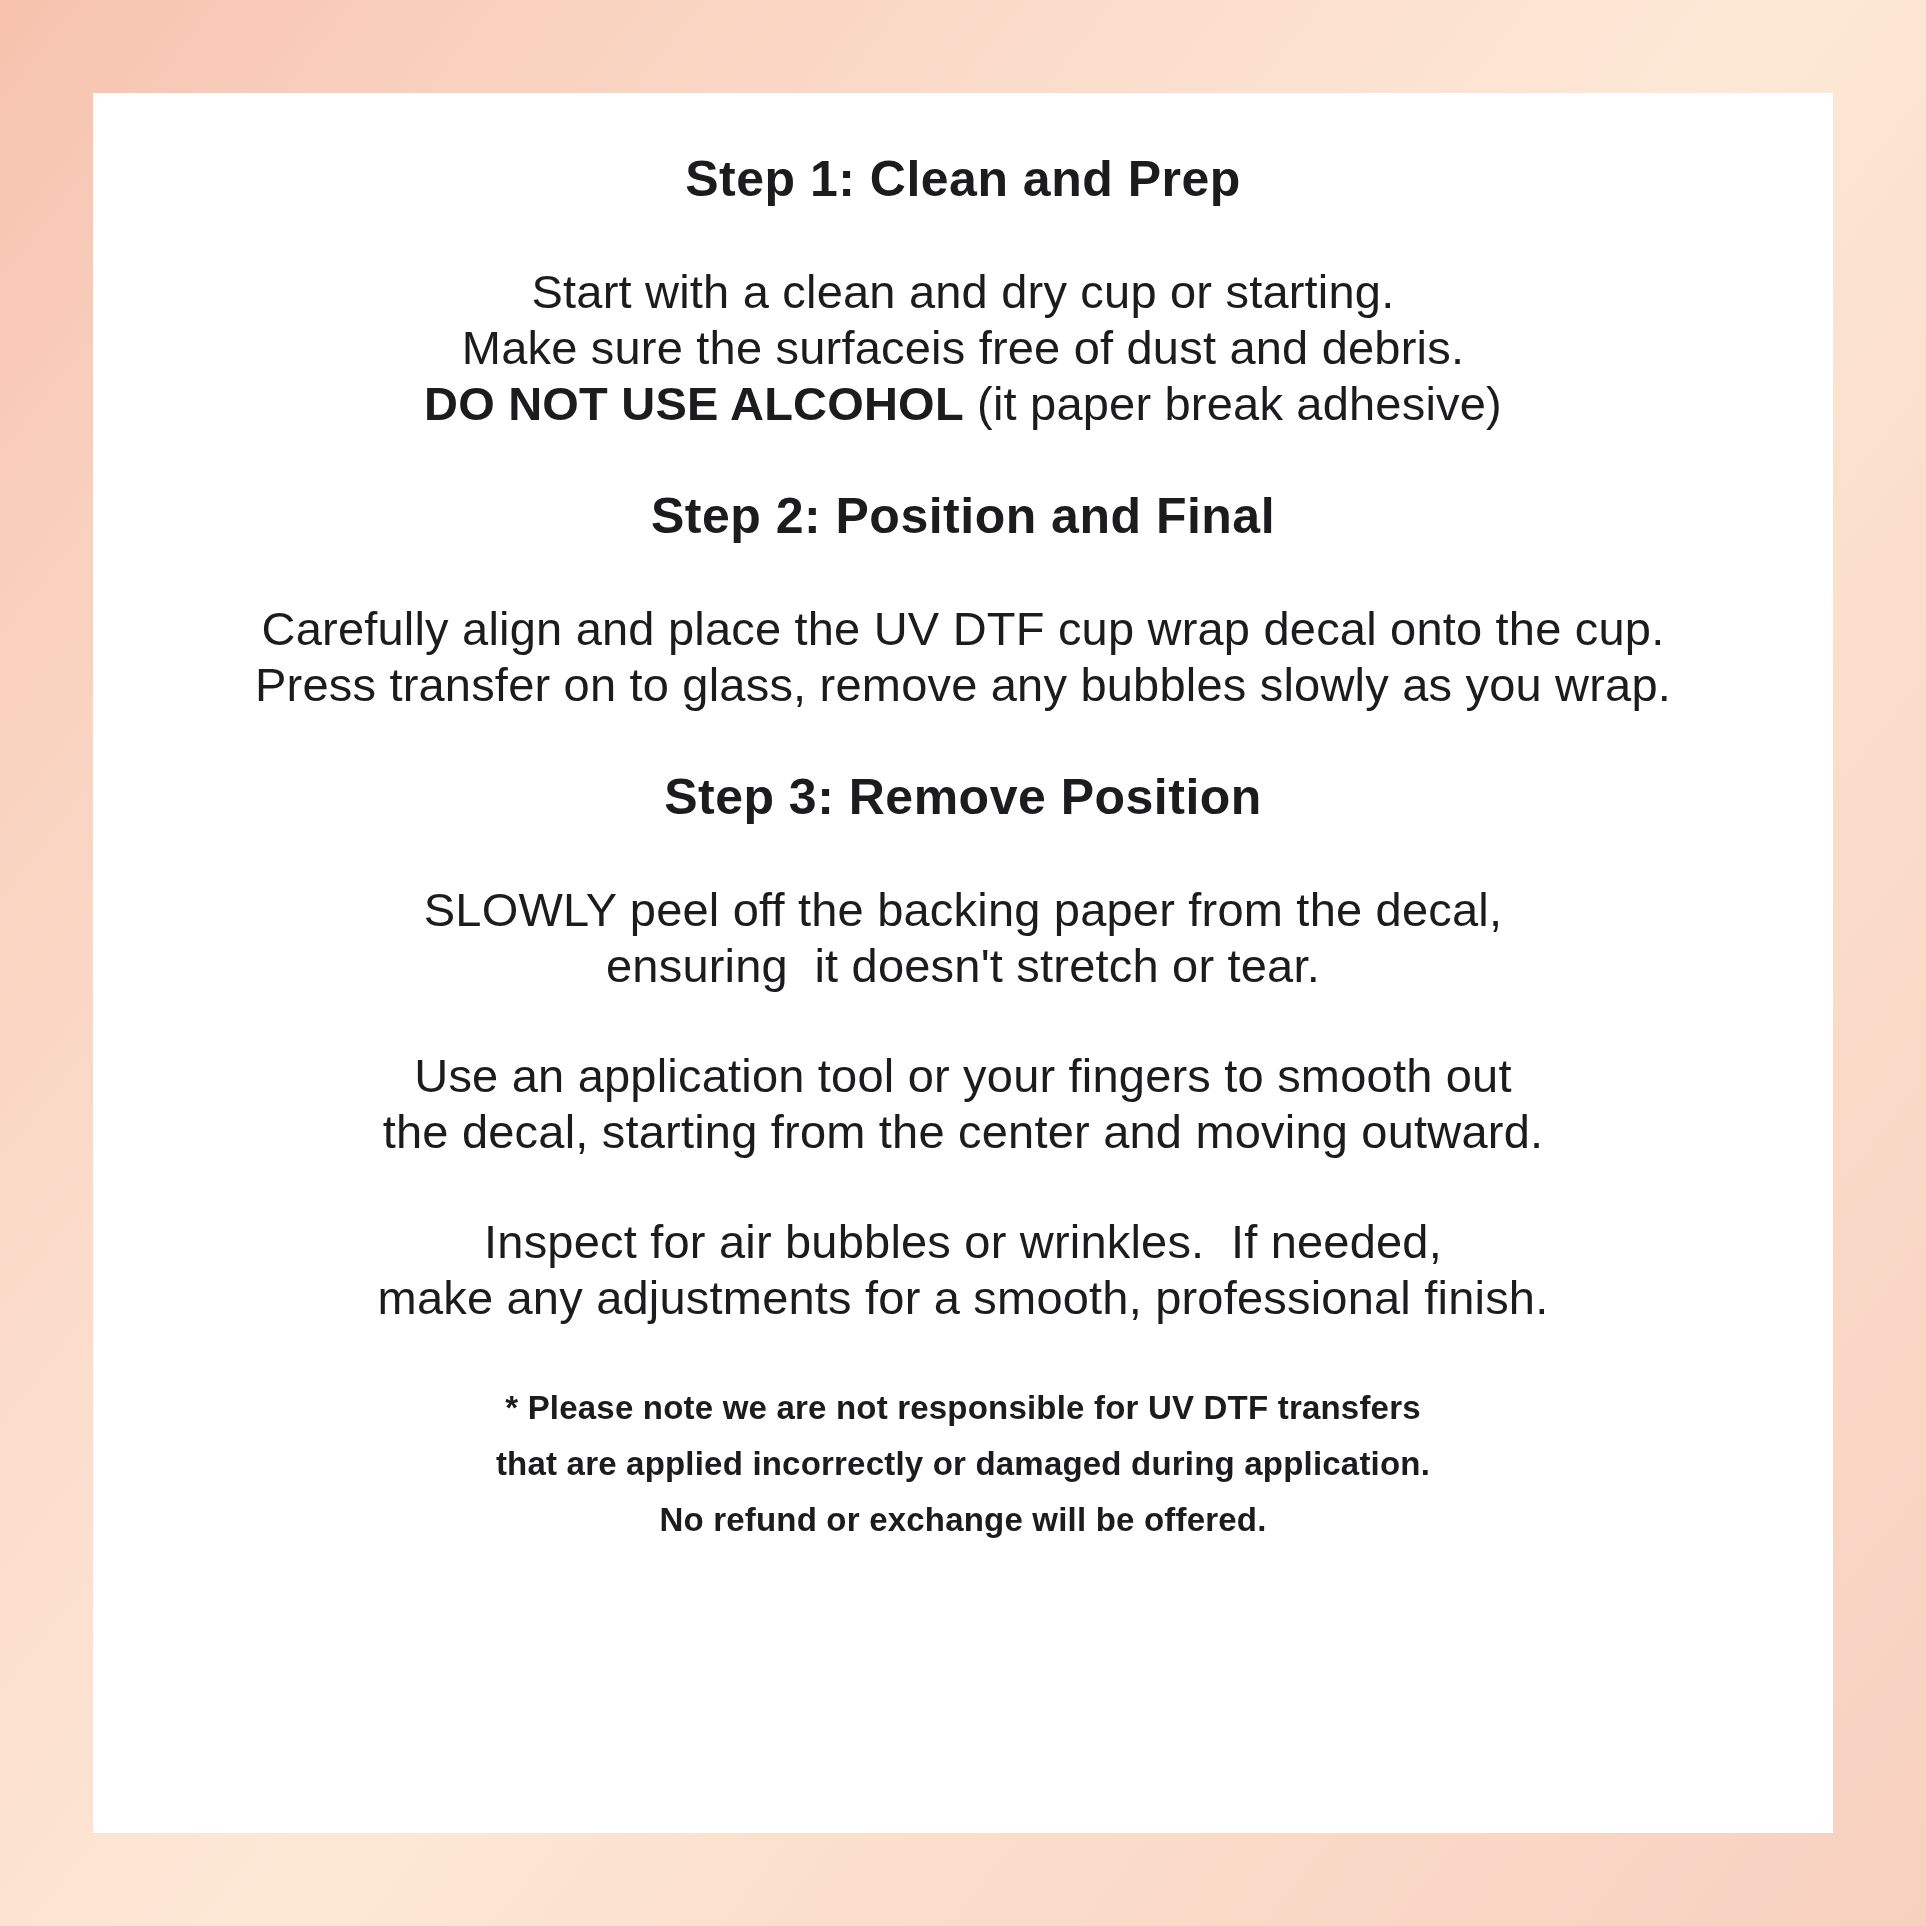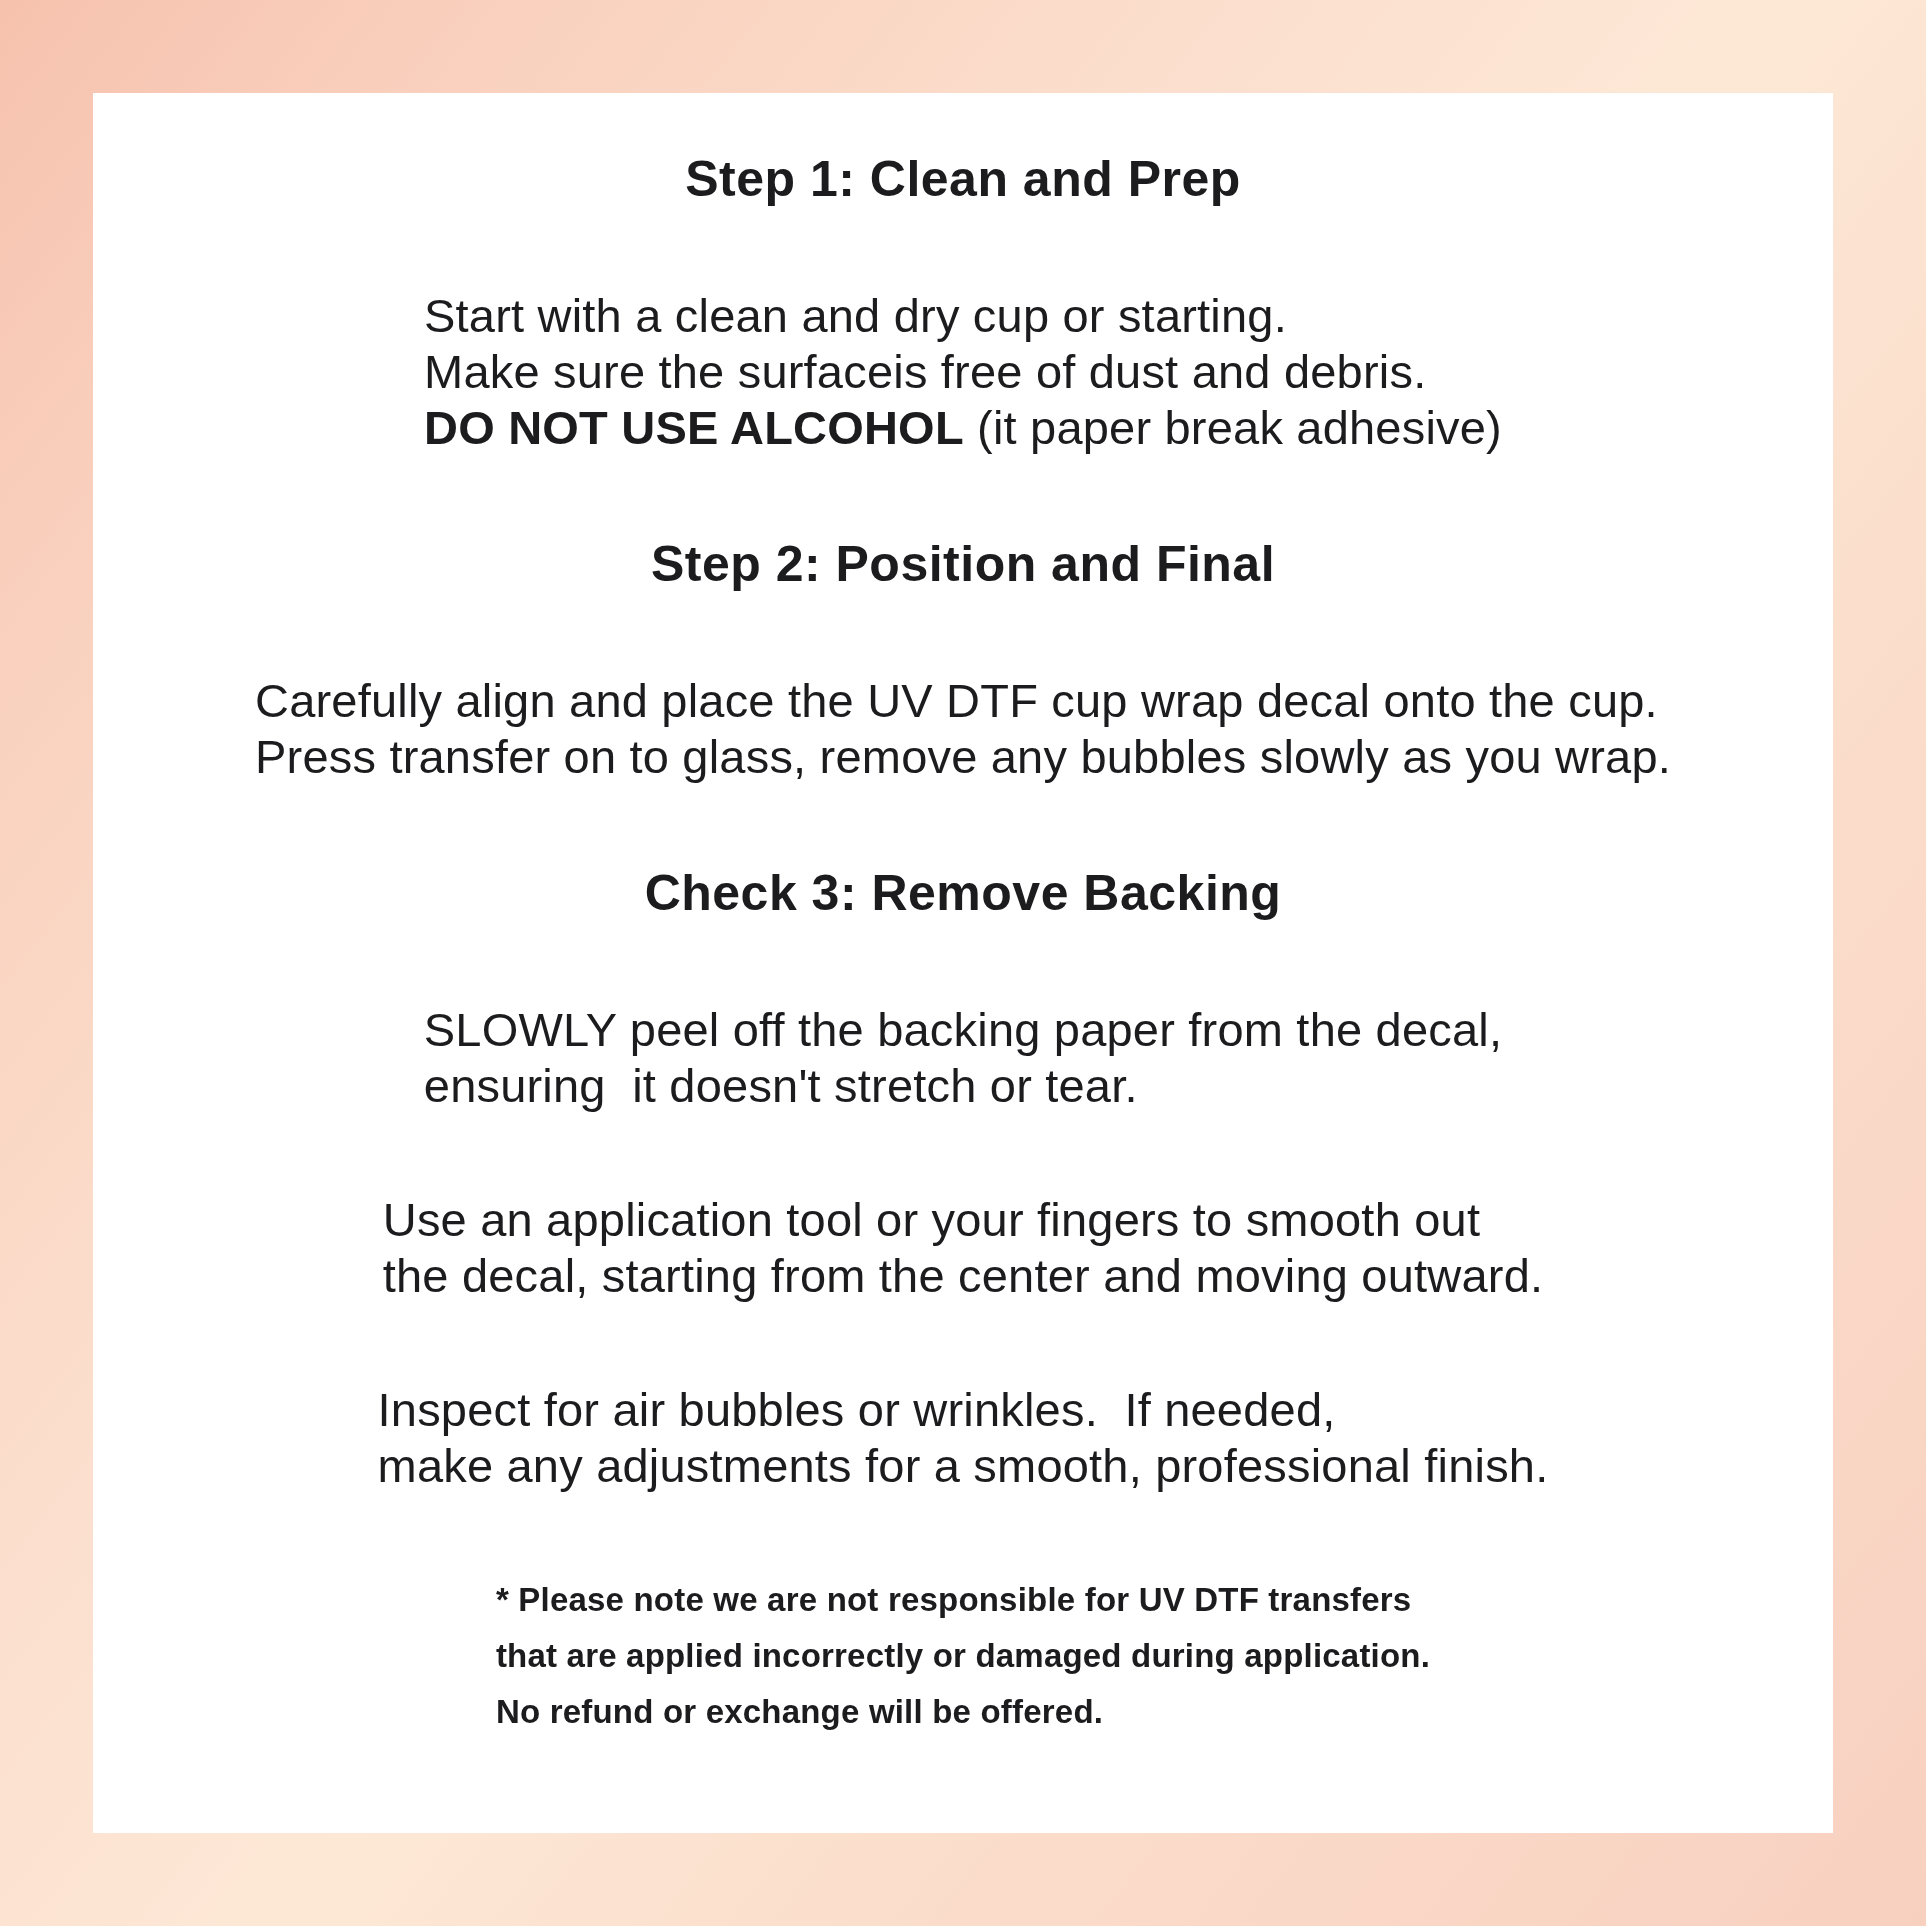--- a/index.html
+++ b/index.html
@@ -28,22 +28,23 @@
     position: absolute;
     left: 93px;
     top: 93px;
     width: 1740px;
     height: 1740px;
     background: #ffffff;
     box-sizing: border-box;
     display: flex;
     flex-direction: column;
     align-items: center;
-    gap: 78px;
+    gap: 54px;
     padding-top: 56px;
+    text-align: center;
     color: #1c1c1e;
   }
   .step-heading {
     margin: 0;
     font-size: 50px;
     line-height: 61px;
     font-weight: 700;
     letter-spacing: 0.5px;
   }
   .step-body {
@@ -80,21 +81,21 @@
       <span class="line">Make sure the surfaceis free of dust and debris.</span>
       <span class="line"><span class="bold">DO NOT USE ALCOHOL</span><span> (it paper break adhesive)</span></span>
     </p>
 
     <h2 class="step-heading">Step 2: Position and Final</h2>
     <p class="step-body">
       <span class="line">Carefully align and place the UV DTF cup wrap decal onto the cup.</span>
       <span class="line">Press transfer on to glass, remove any bubbles slowly as you wrap.</span>
     </p>
 
-    <h2 class="step-heading">Check 3: Remove Backing</h2>
+    <h2 class="step-heading">Step 3: Remove Position</h2>
     <p class="step-body">
       <span class="line">SLOWLY peel off the backing paper from the decal,</span>
       <span class="line">ensuring  it doesn't stretch or tear.</span>
     </p>
 
     <p class="step-body">
       <span class="line">Use an application tool or your fingers to smooth out</span>
       <span class="line">the decal, starting from the center and moving outward.</span>
     </p>
 

